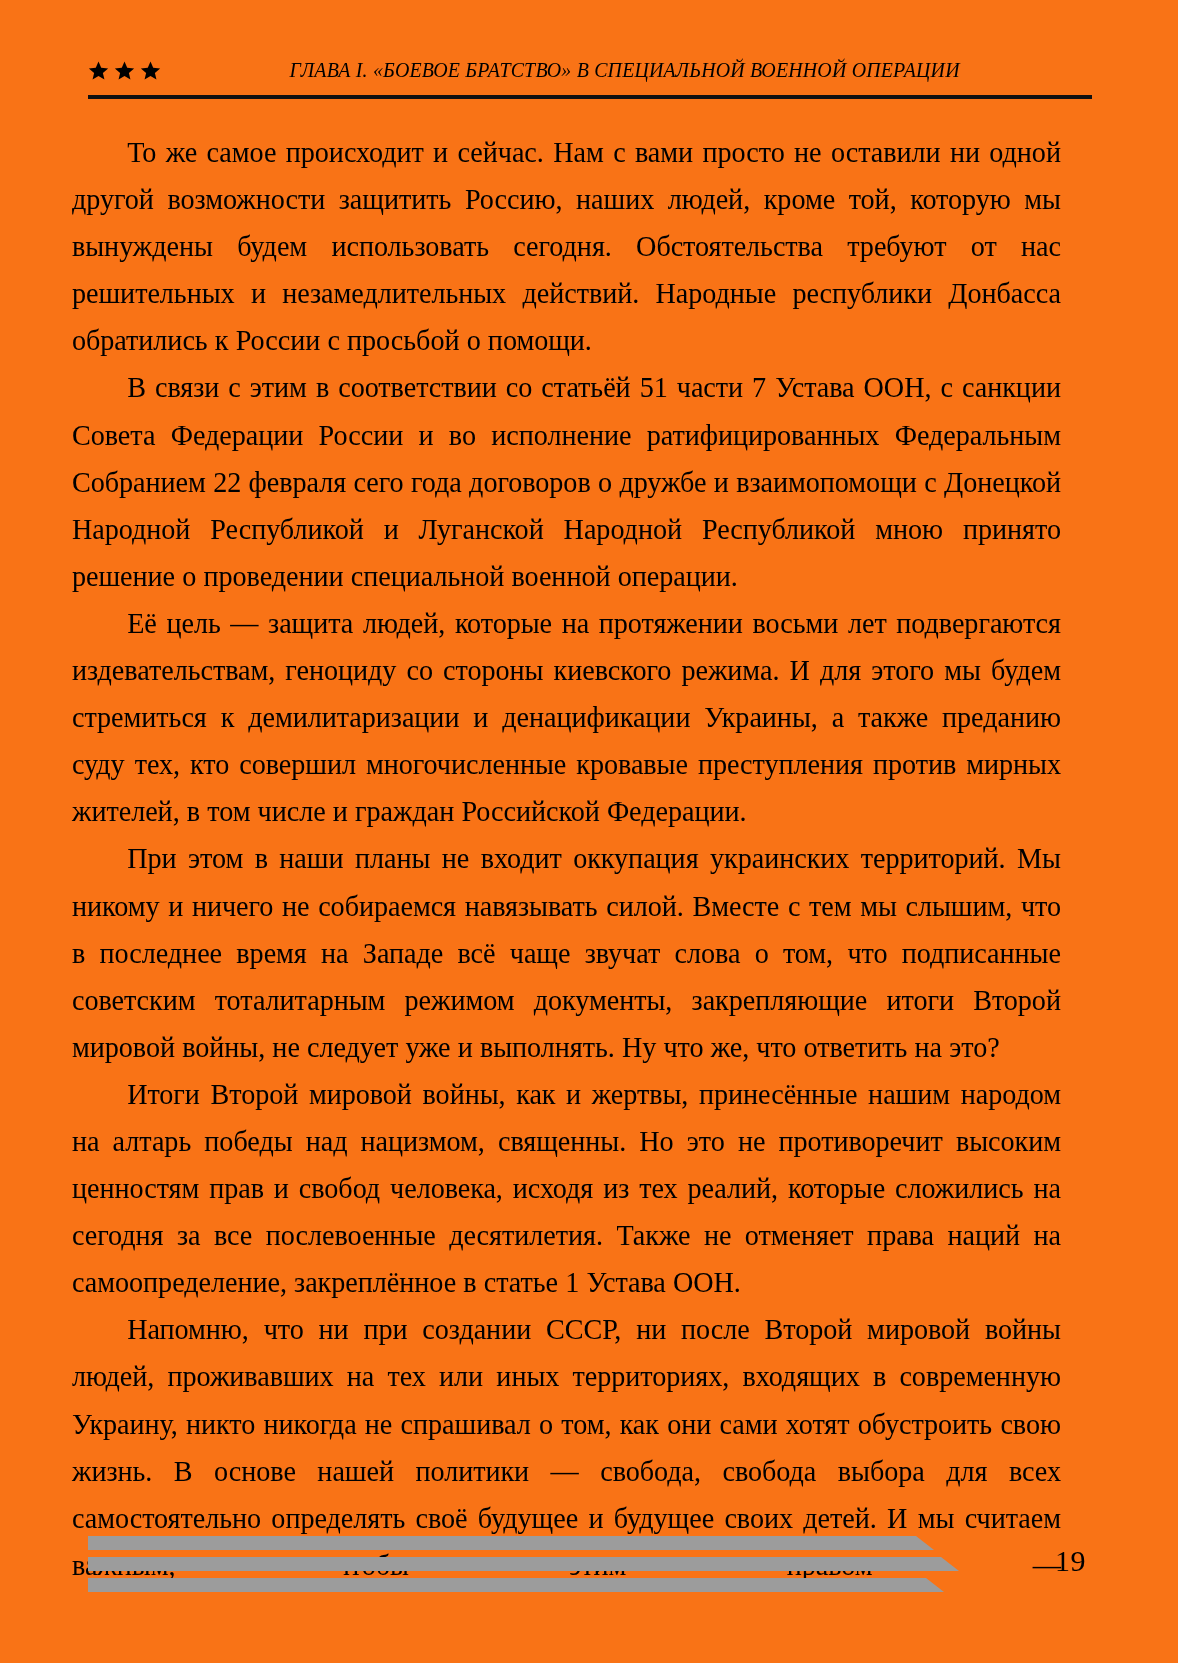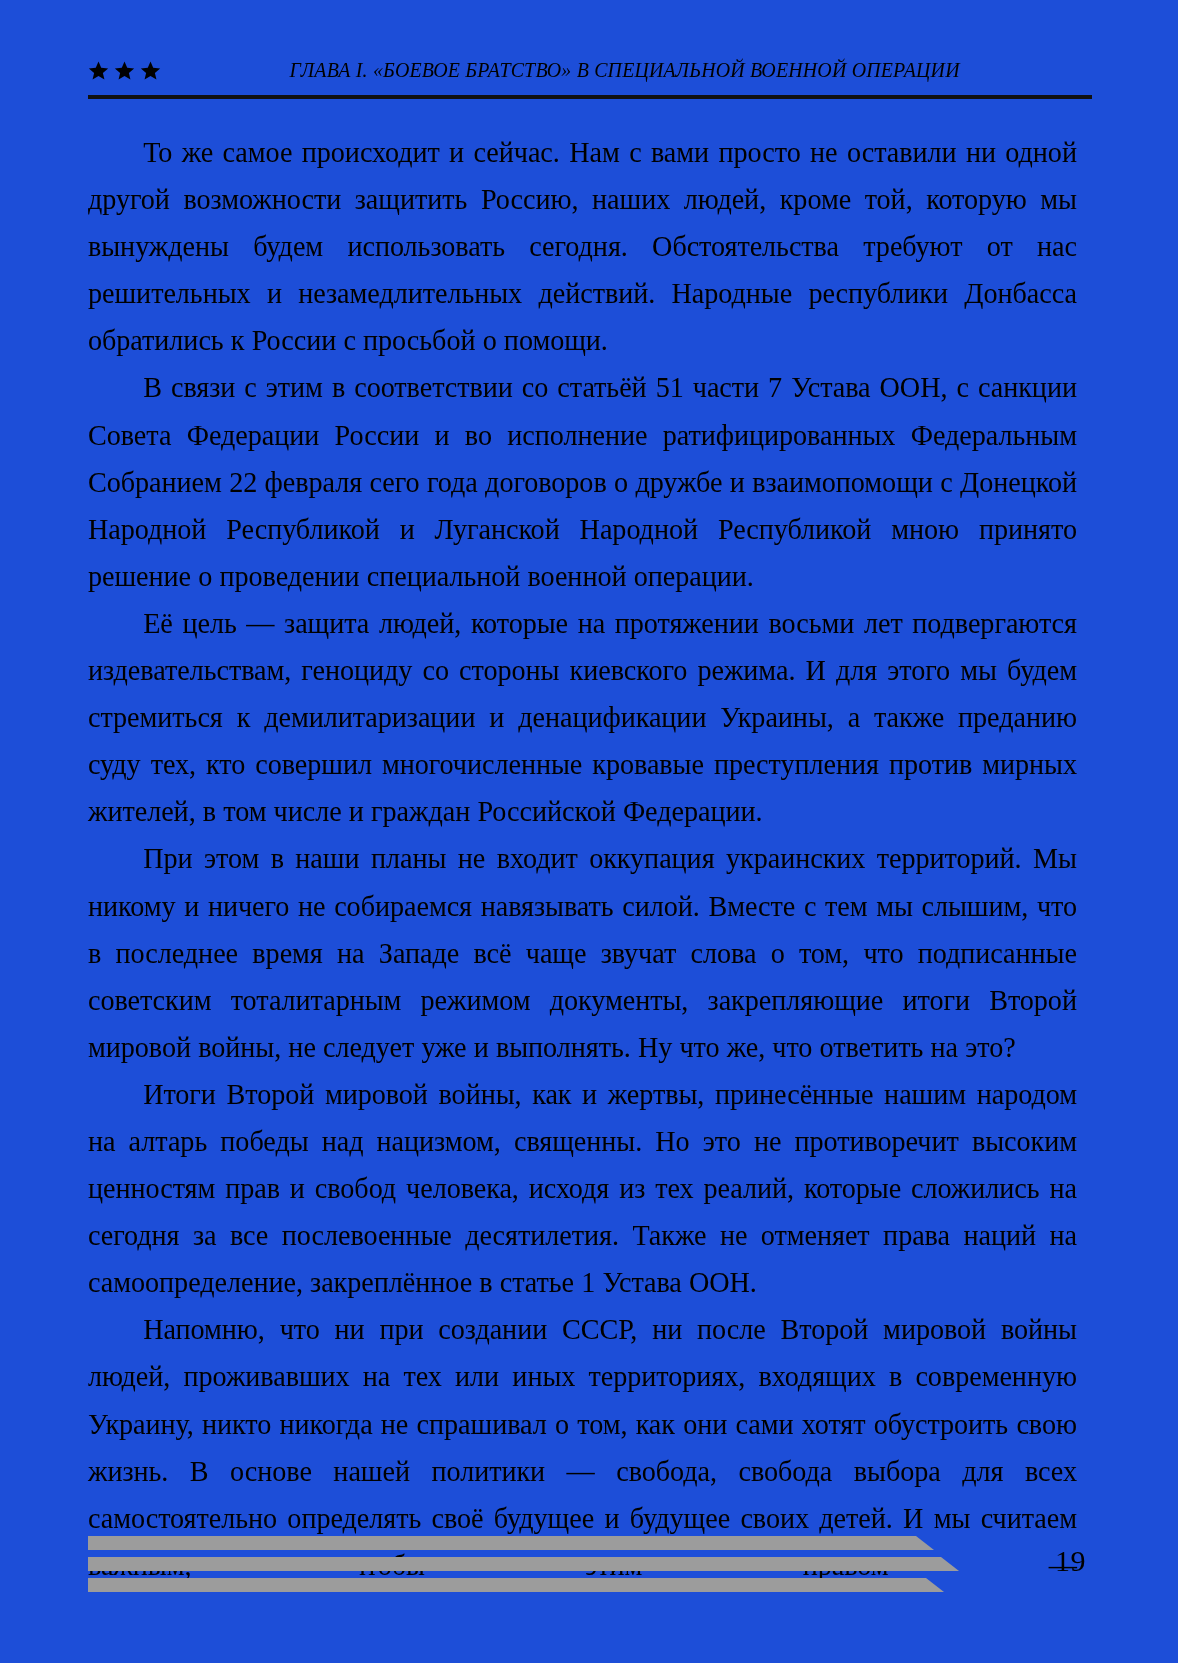--- a/index.html
+++ b/index.html
@@ -6,21 +6,21 @@
   html, body {
     margin: 0;
     padding: 0;
     background: #ffffff;
   }
 
   .page {
     position: relative;
     width: 1178px;
     height: 1663px;
-    background: #1d4ed8;
+    background: #f97316;
     margin: 0 auto;
     overflow: hidden;
     font-family: "Liberation Serif", "DejaVu Serif", serif;
     color: #000000;
     box-sizing: border-box;
   }
 
   
   .running-head {
     position: absolute;
@@ -65,21 +65,21 @@
     left: 88px;
     top: 95px;
     width: 1004px;
     height: 4px;
     background: #111111;
   }
 
   
   .content {
     position: absolute;
-    left: 88px;
+    left: 72px;
     top: 129px;
     width: 1004px;
   }
 
   .content p {
     margin: 0;
     text-indent: 56px;
     text-align: justify;
     font-size: 28.6px;
     line-height: 47.1px;

